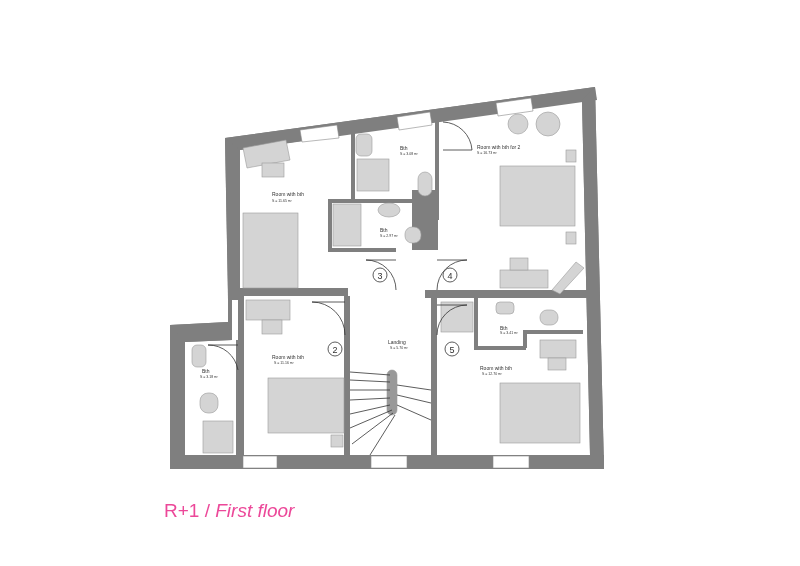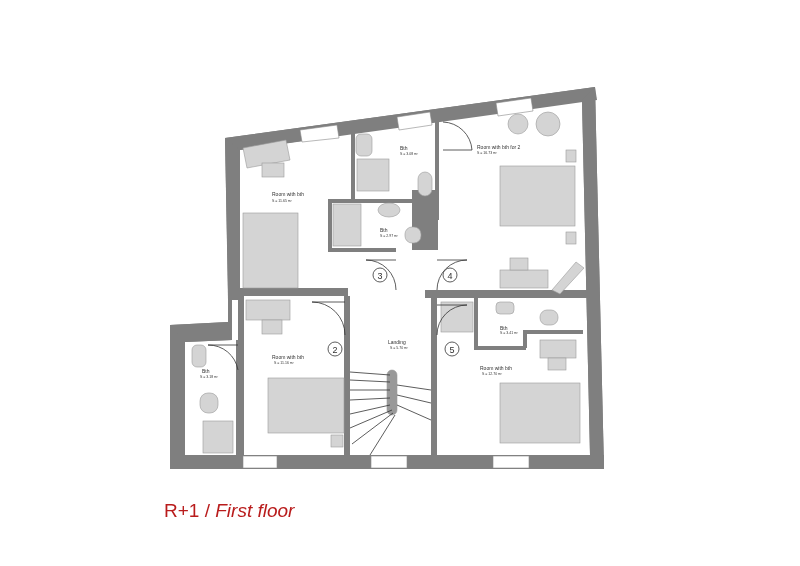--- a/index.html
+++ b/index.html
@@ -1,19 +1,19 @@
 <!DOCTYPE html>
 <html><head>
 <meta charset="utf-8">
 <style>
   html,body{margin:0;padding:0;background:#fff;}
   body{width:800px;height:566px;position:relative;overflow:hidden;font-family:"Liberation Sans",sans-serif;}
   svg{position:absolute;left:0;top:0;}
   .lbl{font-family:"Liberation Sans",sans-serif;fill:#333;}
-  .caption{position:absolute;left:164px;top:500px;font-size:19px;color:#b91c1c;font-family:"Liberation Sans",sans-serif;}
+  .caption{position:absolute;left:164px;top:500px;font-size:19px;color:#ec4899;font-family:"Liberation Sans",sans-serif;}
   .caption .it{font-style:italic;}
 </style>
 </head>
 <body>
 
 <svg width="800" height="566" viewBox="0 0 800 566">
 
   <g fill="#7f7f7f">
 
     <path d="M225,138 L595,87 L604,469 L170,469 L170,325 L228,322 L228,290 Z

